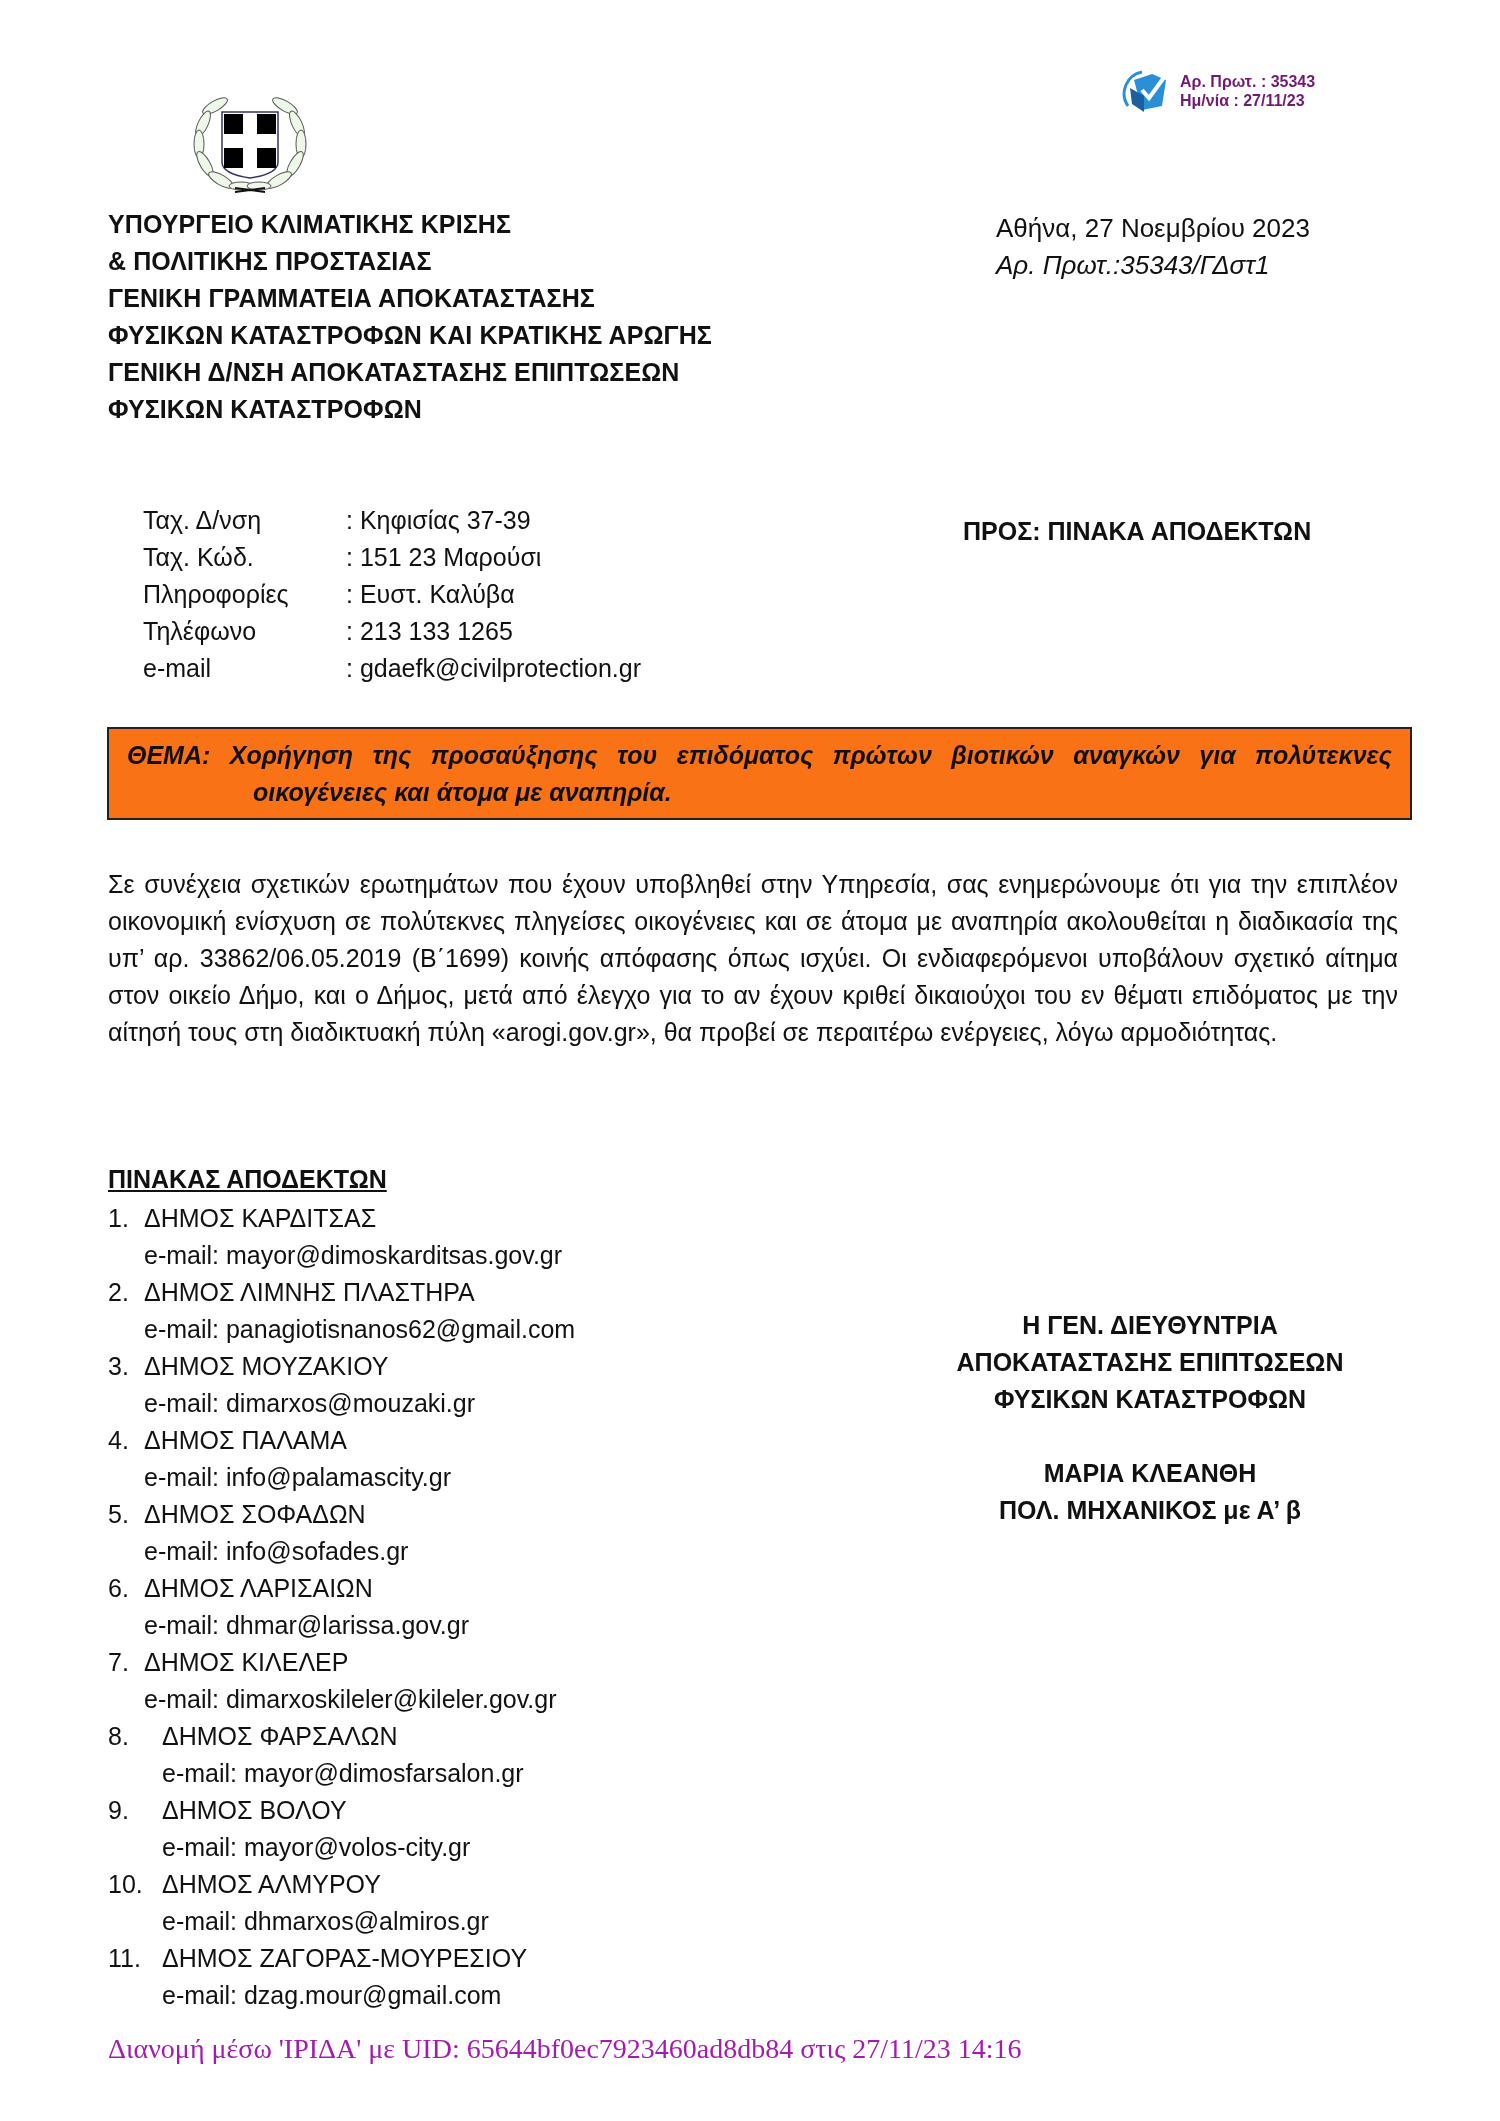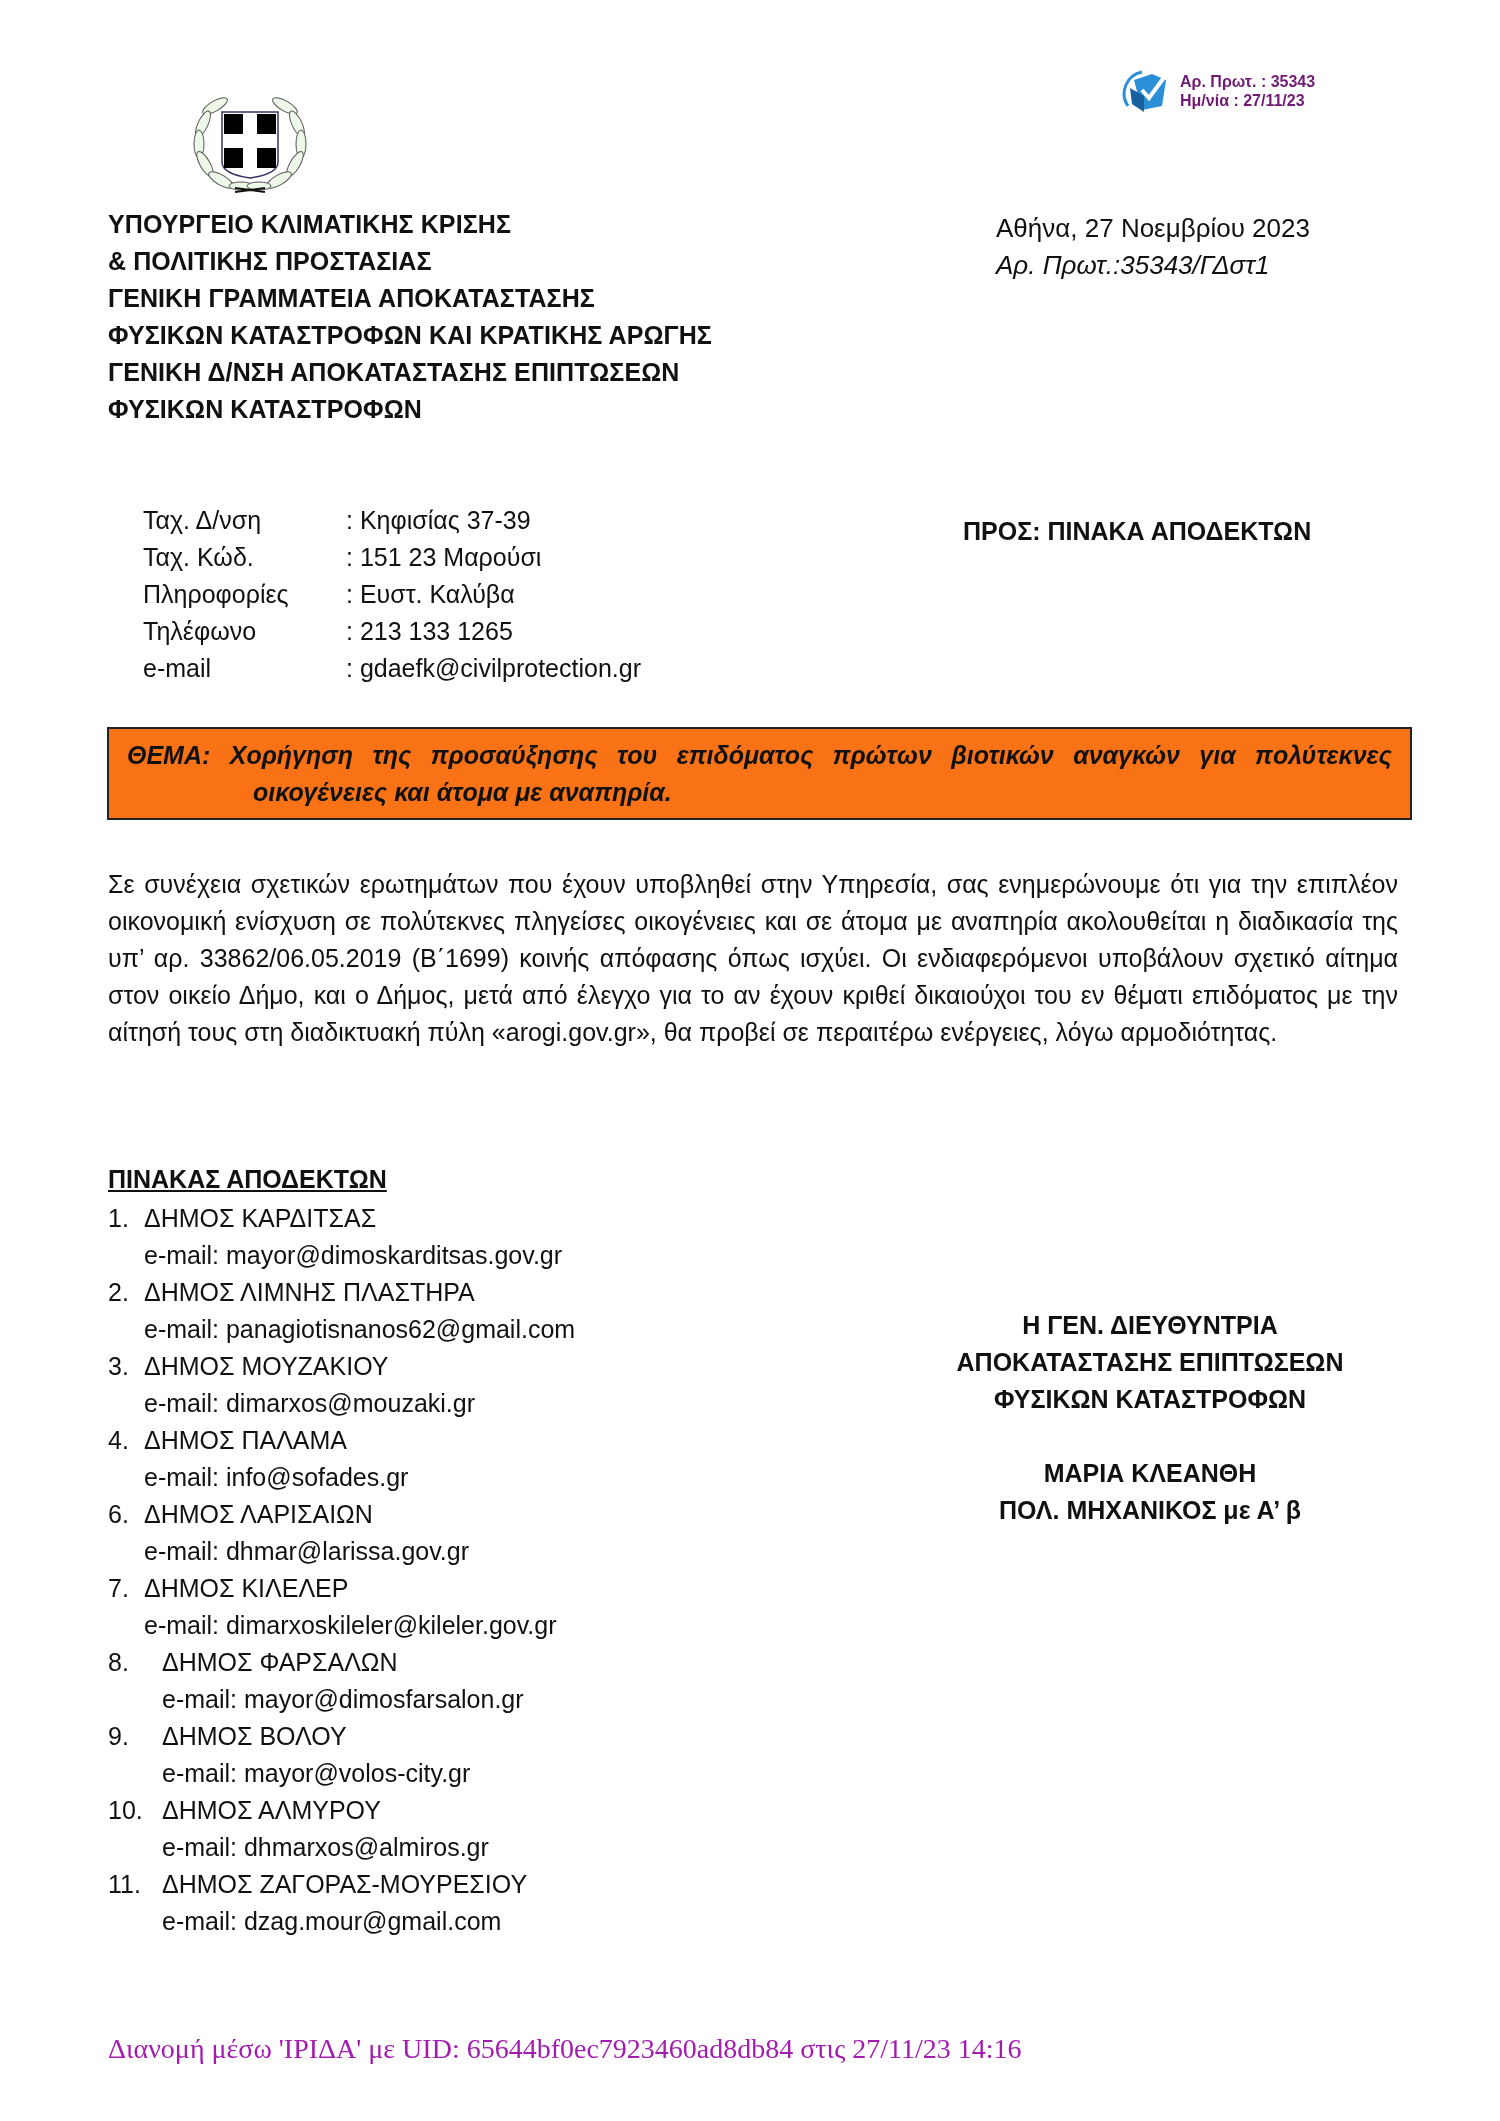--- a/index.html
+++ b/index.html
@@ -141,22 +141,24 @@
   <div class="rec">
     <div><span class="num">2.</span><span>ΔΗΜΟΣ ΛΙΜΝΗΣ ΠΛΑΣΤΗΡΑ</span></div>
     <div class="email">e-mail: panagiotisnanos62@gmail.com</div>
   </div>
   <div class="rec">
     <div><span class="num">3.</span><span>ΔΗΜΟΣ ΜΟΥΖΑΚΙΟΥ</span></div>
     <div class="email">e-mail: dimarxos@mouzaki.gr</div>
   </div>
   <div class="rec">
     <div><span class="num">4.</span><span>ΔΗΜΟΣ ΠΑΛΑΜΑ</span></div>
+    <div class="email">e-mail: info@palamascity.gr</div>
   </div>
   <div class="rec">
+    <div><span class="num">5.</span><span>ΔΗΜΟΣ ΣΟΦΑΔΩΝ</span></div>
     <div class="email">e-mail: info@sofades.gr</div>
   </div>
   <div class="rec">
     <div><span class="num">6.</span><span>ΔΗΜΟΣ ΛΑΡΙΣΑΙΩΝ</span></div>
     <div class="email">e-mail: dhmar@larissa.gov.gr</div>
   </div>
   <div class="rec">
     <div><span class="num">7.</span><span>ΔΗΜΟΣ ΚΙΛΕΛΕΡ</span></div>
     <div class="email">e-mail: dimarxoskileler@kileler.gov.gr</div>
   </div>

